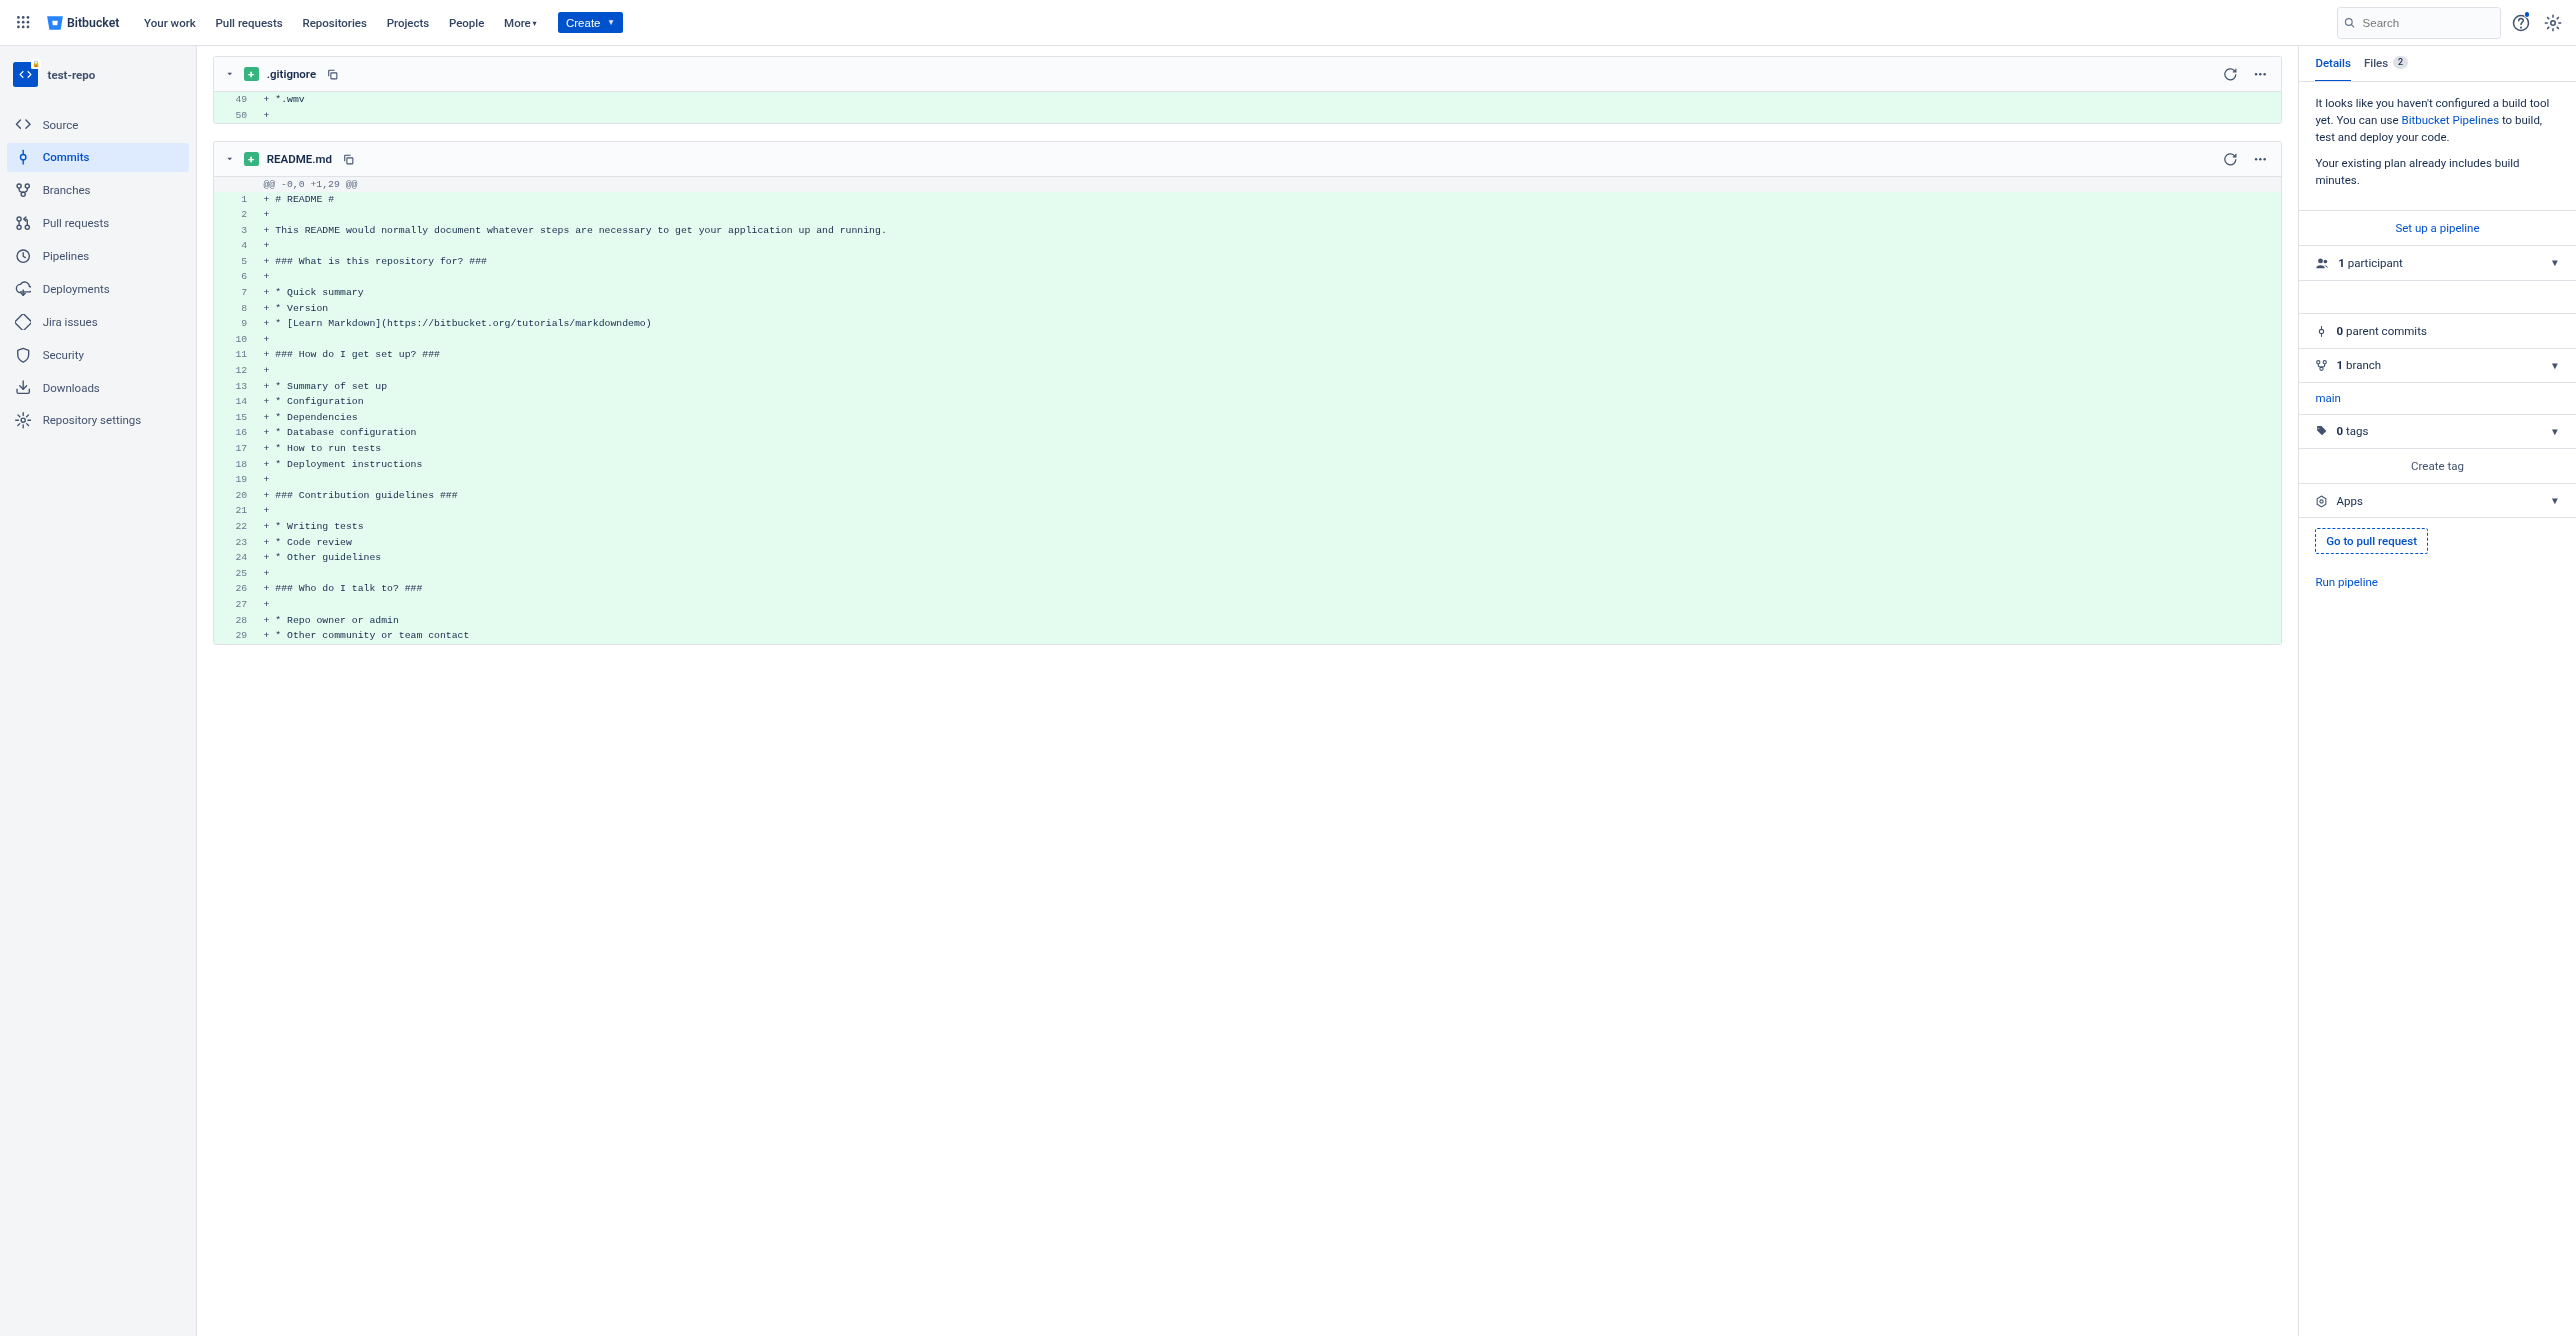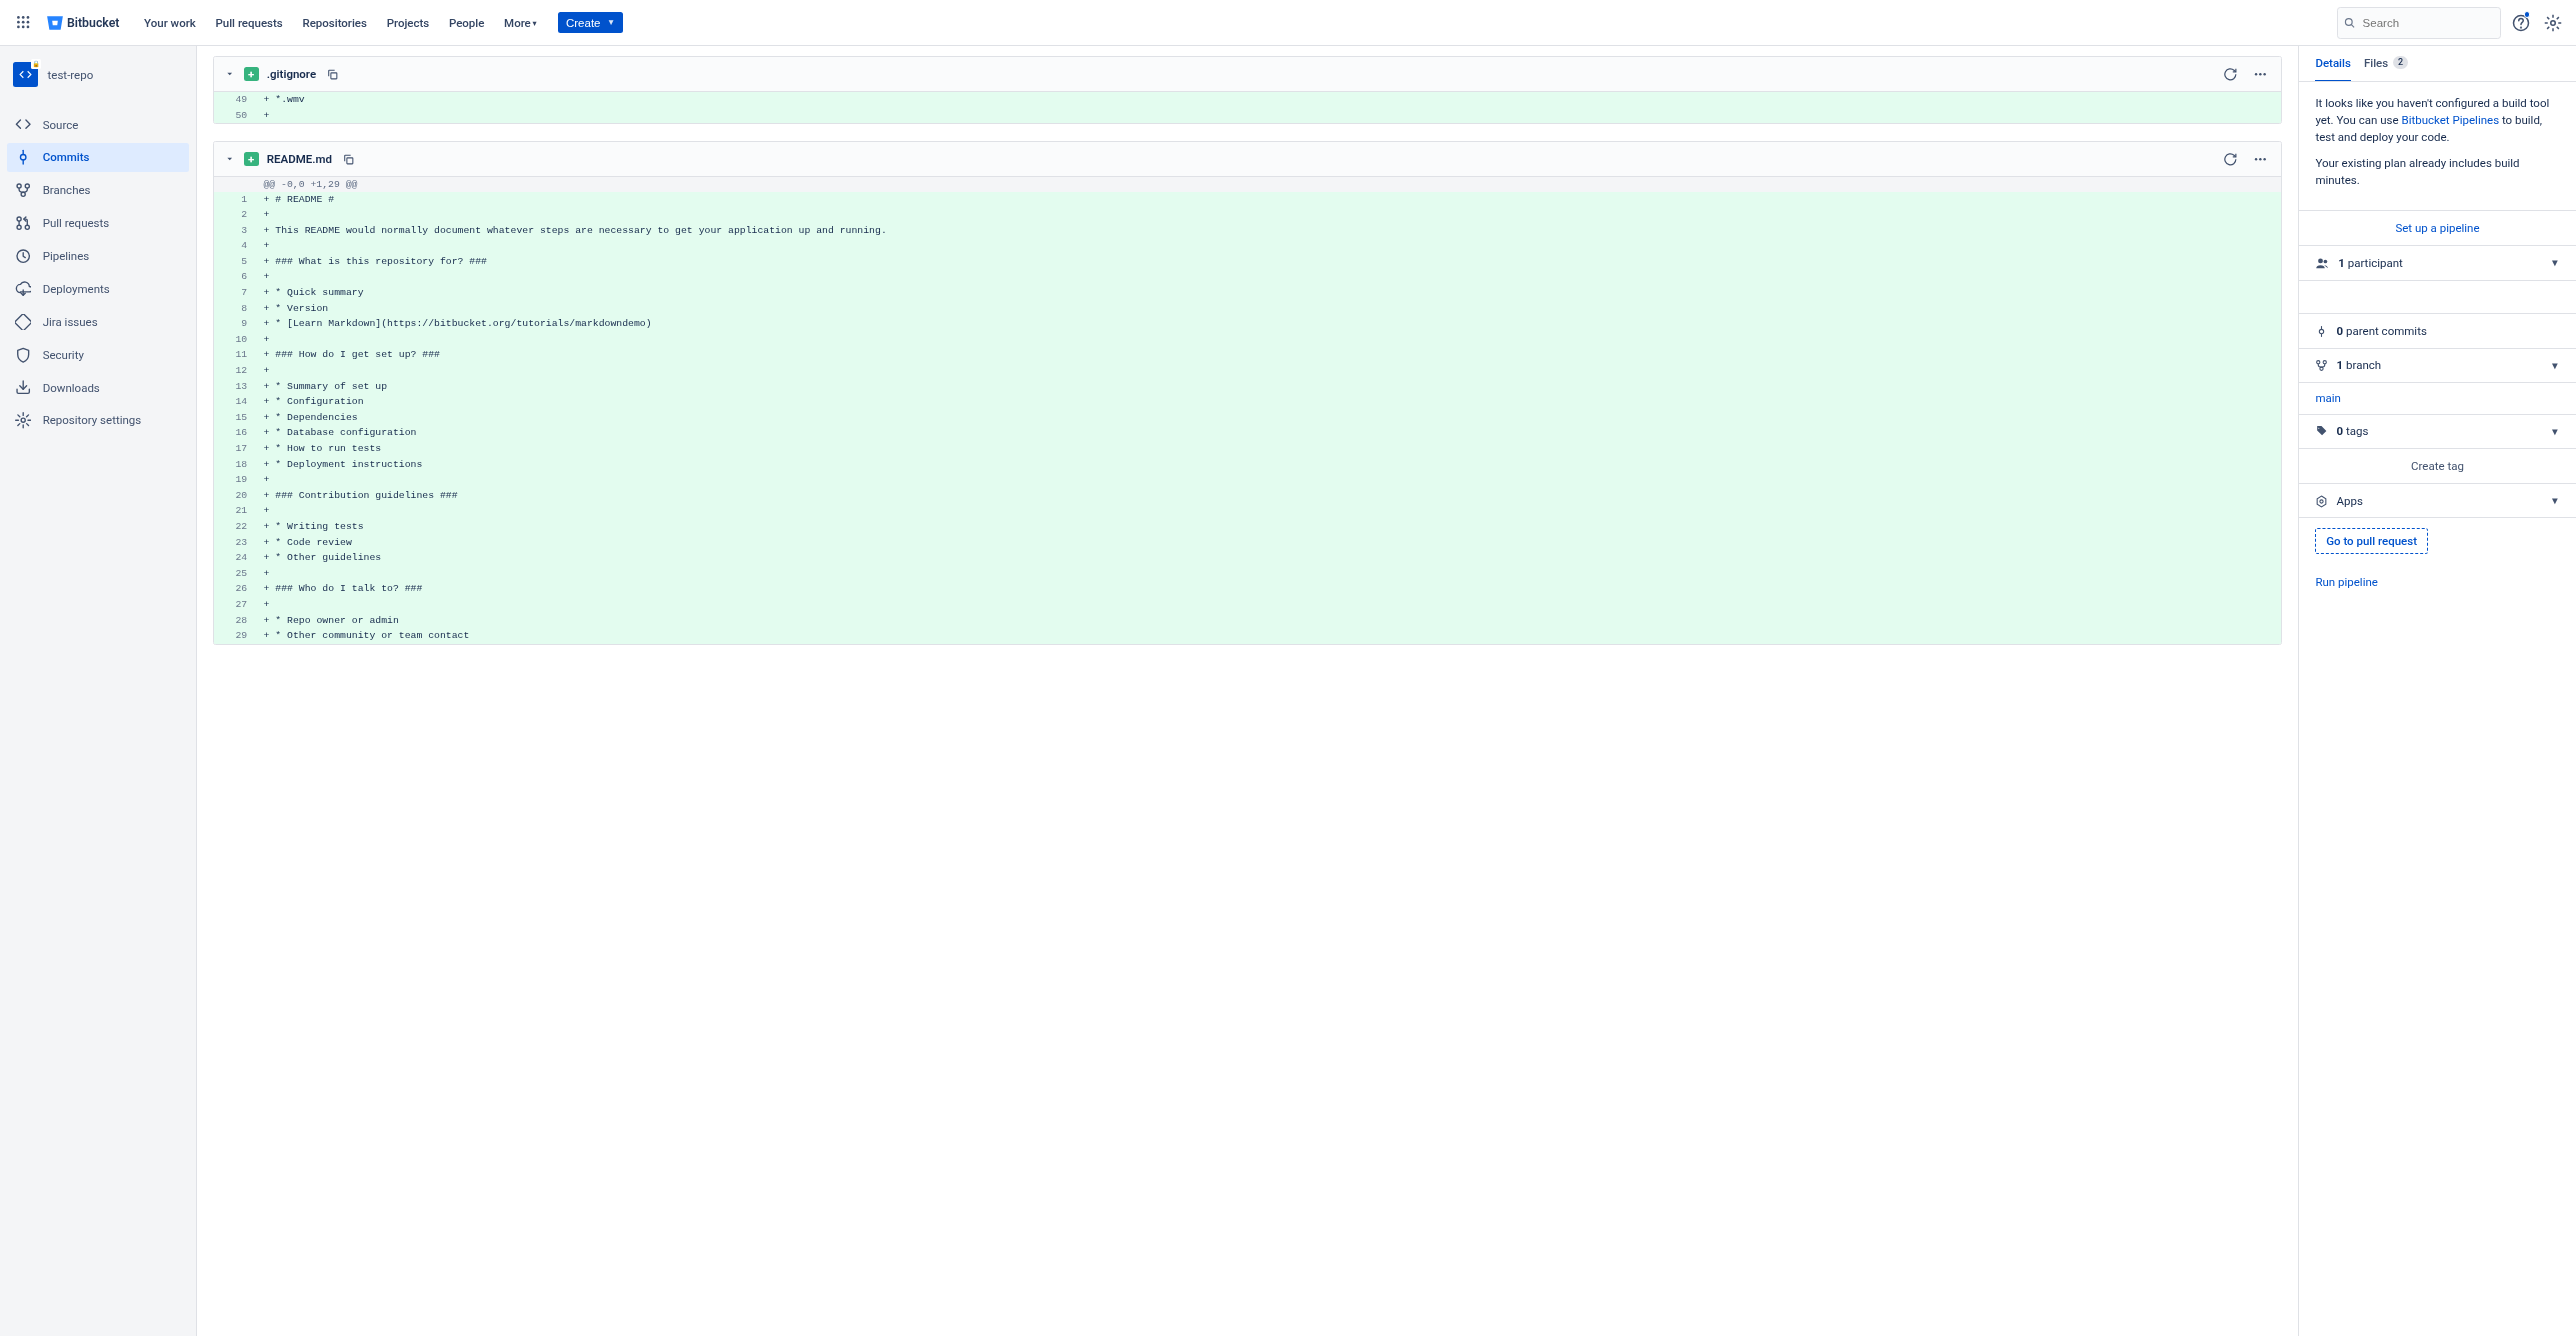--- a/index.html
+++ b/index.html
@@ -18,21 +18,21 @@
 .search-input{width:164px;height:32px;border:0.8px solid #DFE1E6;border-radius:3.3px;padding:0 6.6px 0 24.6px;font-size:11.5px;background:#FAFBFC}
 .search-icon-in{position:absolute;left:6.6px;top:50%;transform:translateY(-50%);color:#6B778C}
 .topicon{width:26px;height:26px;display:flex;align-items:center;justify-content:center;cursor:pointer;border-radius:50%;color:#344563;margin-left:3.3px;position:relative}
 .topicon .dot{position:absolute;top:1.6px;right:3.3px;width:6.6px;height:6.6px;background:#0052CC;border-radius:50%;border:1.6px solid #fff}
 .shell{display:flex;height:calc(100vh - 46px)}
 .sidebar{width:197px;background:#F4F5F7;border-right:0.8px solid #DFE1E6;padding:16.4px 6.6px;flex-shrink:0}
 .repo-header{display:flex;align-items:center;gap:9.8px;padding:0 6.6px 13px}
 .repo-avatar{width:24.6px;height:24.6px;background:#0052CC;border-radius:2.5px;display:flex;align-items:center;justify-content:center;position:relative}
 .repo-avatar svg{color:#fff}
 .repo-avatar .lock{position:absolute;top:-3.3px;right:-3.3px;width:9.8px;height:9.8px;background:#fff;border-radius:1.6px;display:flex;align-items:center;justify-content:center;font-size:6.6px}
-.repo-name{font-weight:400;color:#42526E}
+.repo-name{font-weight:700;color:#42526E}
 .side-nav{margin-top:9.8px}
 .side-item{display:flex;align-items:center;gap:11.5px;padding:6.6px 8.2px;border-radius:2.5px;cursor:pointer;color:#42526E;font-weight:400;margin-bottom:3.3px}
 .side-item.active{background:#DEEBFF;color:#0052CC;font-weight:500}
 .side-item .side-icon{width:16.4px;display:flex;justify-content:center;color:#42526E}
 .side-item.active .side-icon{color:#0052CC}
 .main{flex:1;overflow:auto;padding:9.8px 16.4px 16.4px;background:#fff}
 .diff-file{border:0.8px solid #DFE1E6;border-radius:2.5px;margin-bottom:16.4px;overflow:hidden}
 .diff-header{display:flex;align-items:center;padding:6.6px 9.8px;background:#FAFBFC;border-bottom:0.8px solid #DFE1E6;gap:8.2px}
 .diff-toggle{color:#42526E;cursor:pointer}
 .diff-added-badge{width:14.7px;height:14.7px;background:#36B37E;border-radius:2.5px;display:flex;align-items:center;justify-content:center;color:#fff;font-weight:bold;font-size:11.5px}

